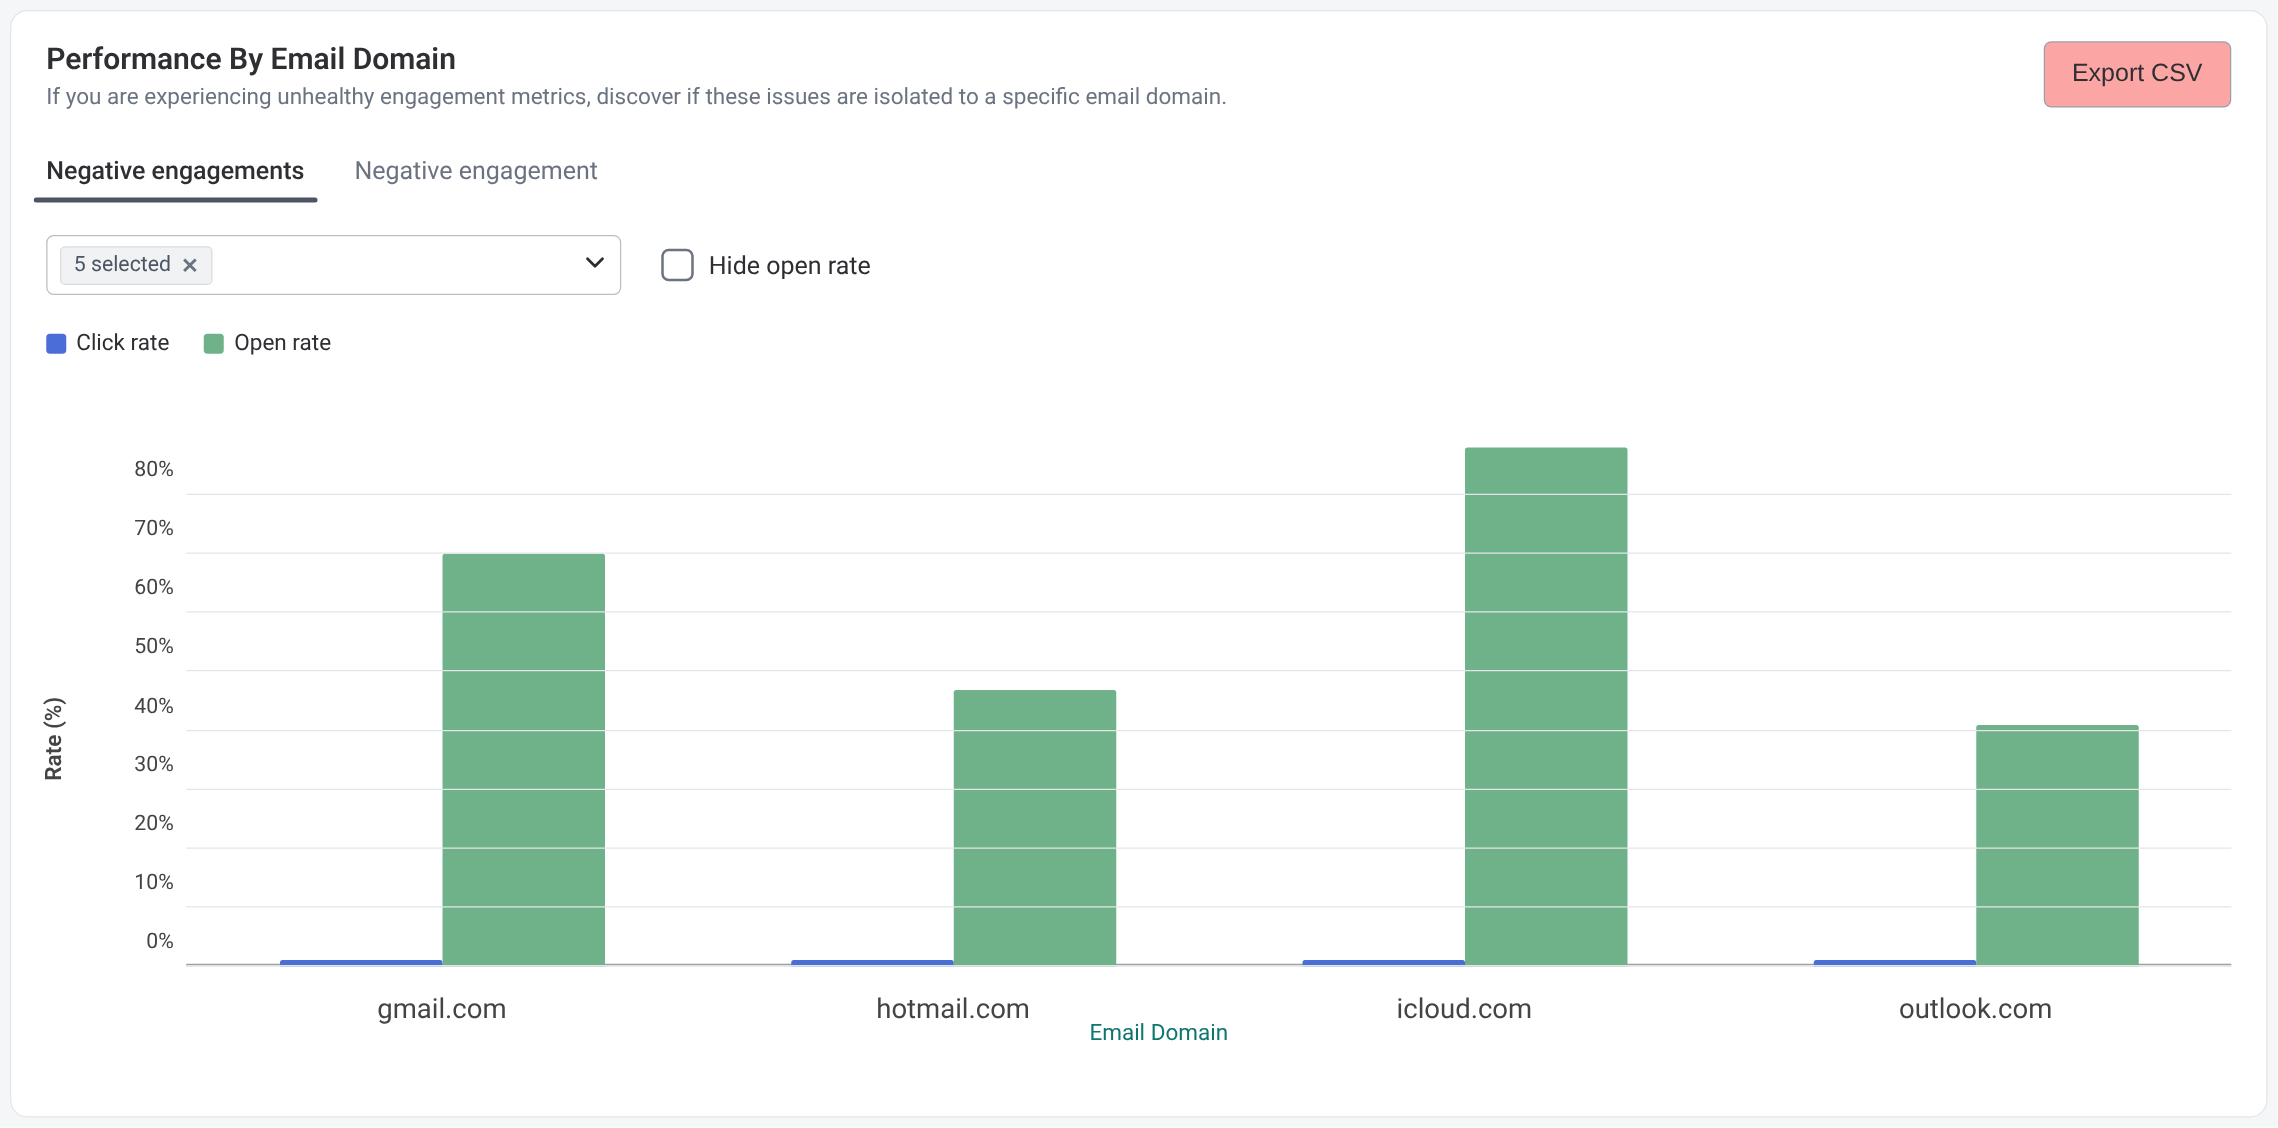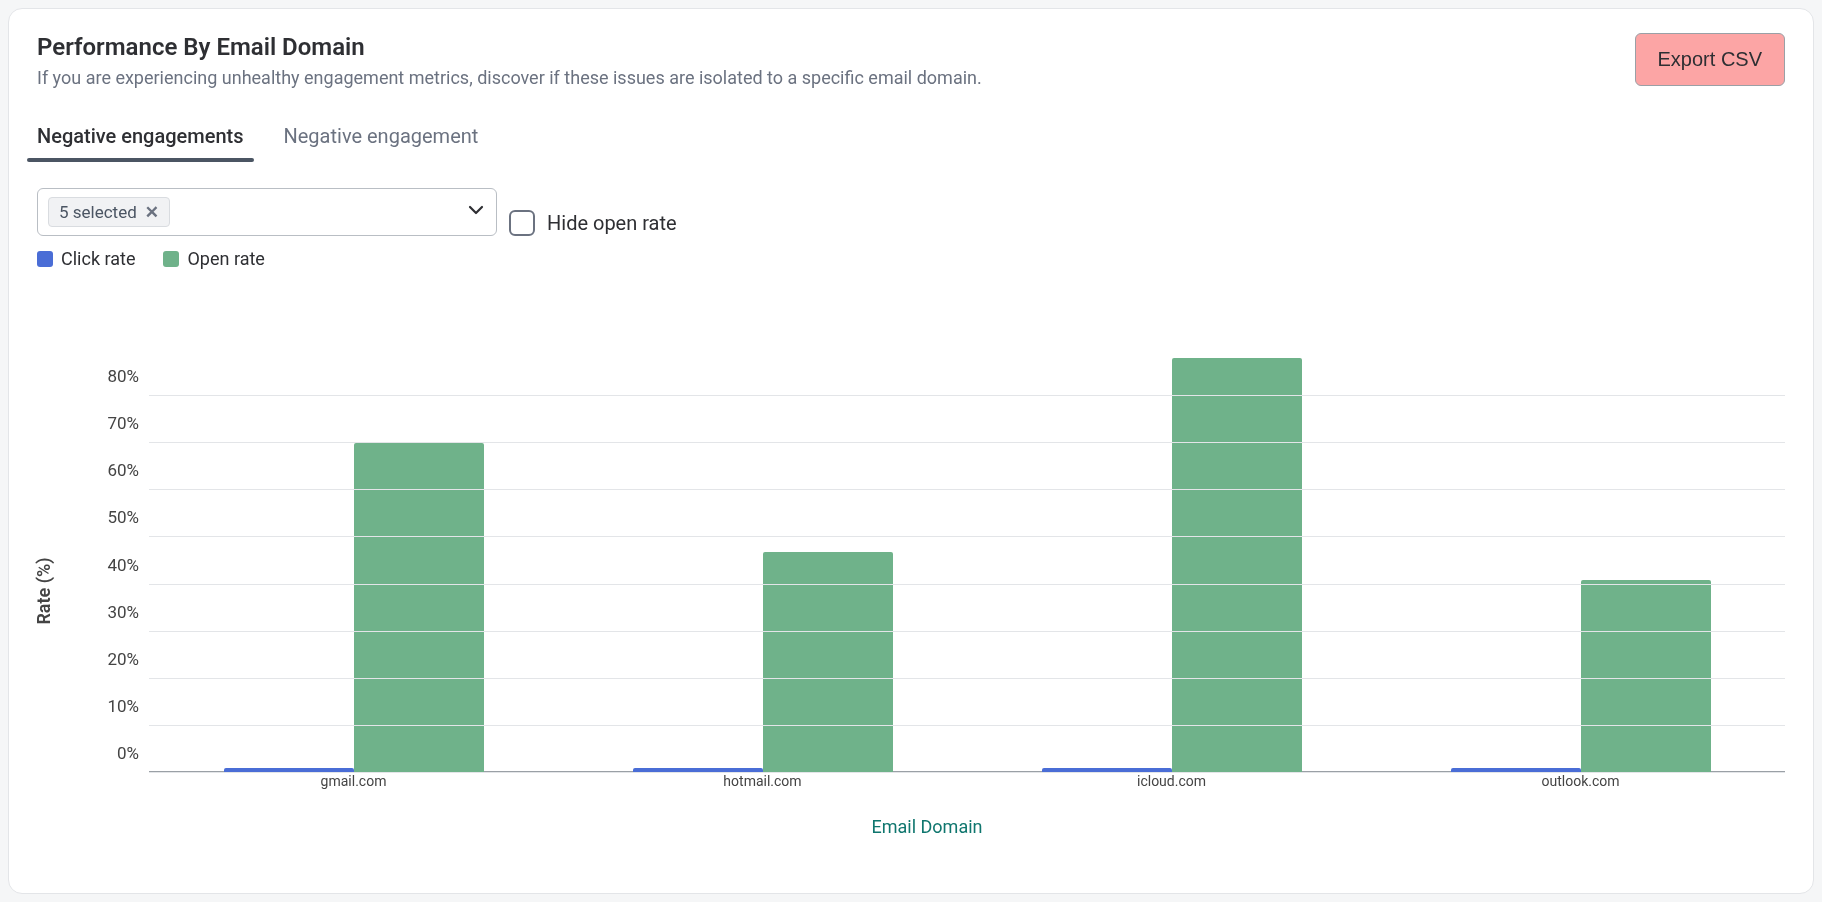--- a/index.html
+++ b/index.html
@@ -68,22 +68,22 @@
     position: absolute;
     left: -10px;
     right: -10px;
     bottom: -4px;
     height: 4px;
     background: #4b5563;
     border-radius: 2px;
   }
   .controls-row {
     display: flex;
-    align-items: flex-end;
-    gap: 12px;
+    align-items: center;
+    gap: 32px;
     margin-top: 30px;
   }
   .selector {
     display: flex;
     align-items: center;
     justify-content: space-between;
     border: 1px solid #b9bec4;
     border-radius: 6px;
     padding: 6px 10px;
     width: 460px;
@@ -119,21 +119,21 @@
   .checkbox {
     width: 26px;
     height: 26px;
     border: 2px solid #6b7280;
     border-radius: 6px;
     background: #fff;
   }
   .legend {
     display: flex;
     gap: 28px;
-    margin-top: 12px;
+    margin-top: 28px;
     font-size: 18px;
     color: #2e2f33;
   }
   .legend-item { display: flex; align-items: center; gap: 8px; }
   .swatch { width: 16px; height: 16px; border-radius: 3px; }
   .swatch.blue { background: #4a6dd6; }
   .swatch.green { background: #6fb28a; }
 
   .chart-area {
     position: absolute;
@@ -193,22 +193,22 @@
     border-top-left-radius: 2px;
     border-top-right-radius: 2px;
   }
   .bar.blue { background: #4a6dd6; }
   .bar.green { background: #6fb28a; }
   .xtick {
     position: absolute;
     top: 100%;
     left: 50%;
     transform: translateX(-50%);
-    margin-top: 0;
-    font-size: 14px;
+    margin-top: 22px;
+    font-size: 22px;
     color: #444;
     white-space: nowrap;
   }
   .xlabel {
     position: absolute;
     bottom: -4px;
     left: 50%;
     transform: translateX(-50%);
     font-size: 18px;
     font-weight: 400;

